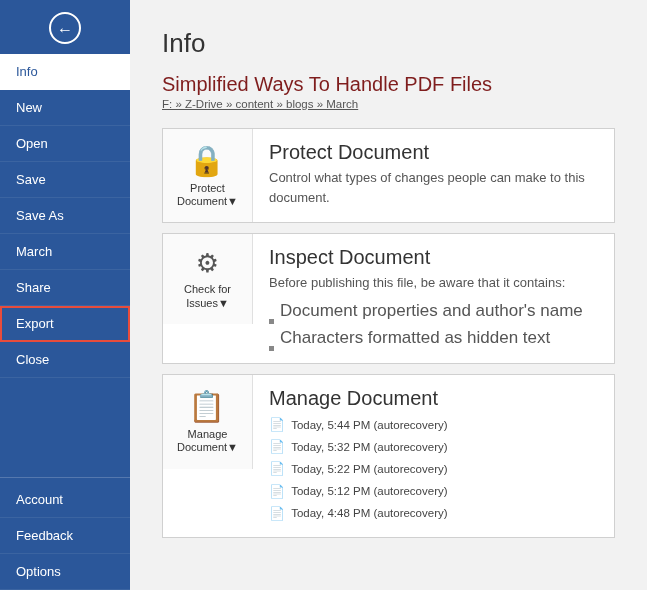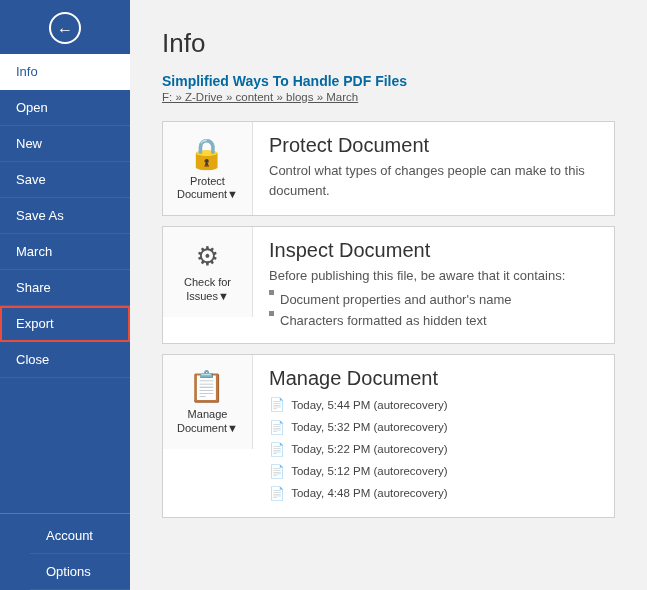--- a/index.html
+++ b/index.html
@@ -54,43 +54,42 @@
     }
     .sidebar-item.highlighted {
       outline: 2px solid #e74c3c;
       outline-offset: -2px;
       color: #fff;
     }
 
     .sidebar-bottom {
       border-top: 1px solid rgba(255,255,255,0.2);
       padding-top: 4px;
-      padding-left: 30px;
     }
 
     
     .main {
       flex: 1;
       background: #f2f2f2;
       padding: 28px 32px 20px 32px;
       overflow-y: auto;
       height: 590px;
     }
 
     .page-title {
       font-size: 26px;
       font-weight: 300;
       color: #333;
       margin-bottom: 14px;
     }
 
     .doc-title {
-      font-size: 14px;
-      color: #0369a1;
-      font-weight: 700;
+      font-size: 20px;
+      color: #7f1d1d;
+      font-weight: 400;
       margin-bottom: 2px;
     }
 
     .doc-path {
       font-size: 11.5px;
       color: #555;
       margin-bottom: 18px;
       text-decoration: underline;
     }
 
@@ -147,24 +146,24 @@
       font-size: 13px;
       color: #555;
       line-height: 1.5;
     }
 
     .card-list {
       list-style: none;
       margin-top: 4px;
     }
     .card-list li {
-      font-size: 13px;
-      color: #555;
-      display: flex;
-      align-items: flex-start;
+      font-size: 17px;
+      color: #555;
+      display: flex;
+      align-items: flex-end;
       gap: 6px;
       line-height: 1.6;
     }
     .bullet-square {
       width: 5px;
       height: 5px;
       background: #888;
       display: inline-block;
       flex-shrink: 0;
     }
@@ -185,31 +184,32 @@
   </style>
 </head>
 <body>
 
 <div class="sidebar">
   <div class="back-btn">
     <div class="back-circle">←</div>
   </div>
   <div class="sidebar-nav">
     <div class="sidebar-item active">Info</div>
+    <div class="sidebar-item">New</div>
     <div class="sidebar-item">Open</div>
-    <div class="sidebar-item">New</div>
     <div class="sidebar-item">Save</div>
     <div class="sidebar-item">Save As</div>
     <div class="sidebar-item">March</div>
     <div class="sidebar-item">Share</div>
     <div class="sidebar-item highlighted">Export</div>
     <div class="sidebar-item">Close</div>
   </div>
   <div class="sidebar-bottom">
     <div class="sidebar-item">Account</div>
+    <div class="sidebar-item">Feedback</div>
     <div class="sidebar-item">Options</div>
   </div>
 </div>
 
 <div class="main">
   <div class="page-title">Info</div>
   <div class="doc-title">Simplified Ways To Handle PDF Files</div>
   <div class="doc-path">F: » Z-Drive » content » blogs » March</div>
 
   <div class="info-card">

